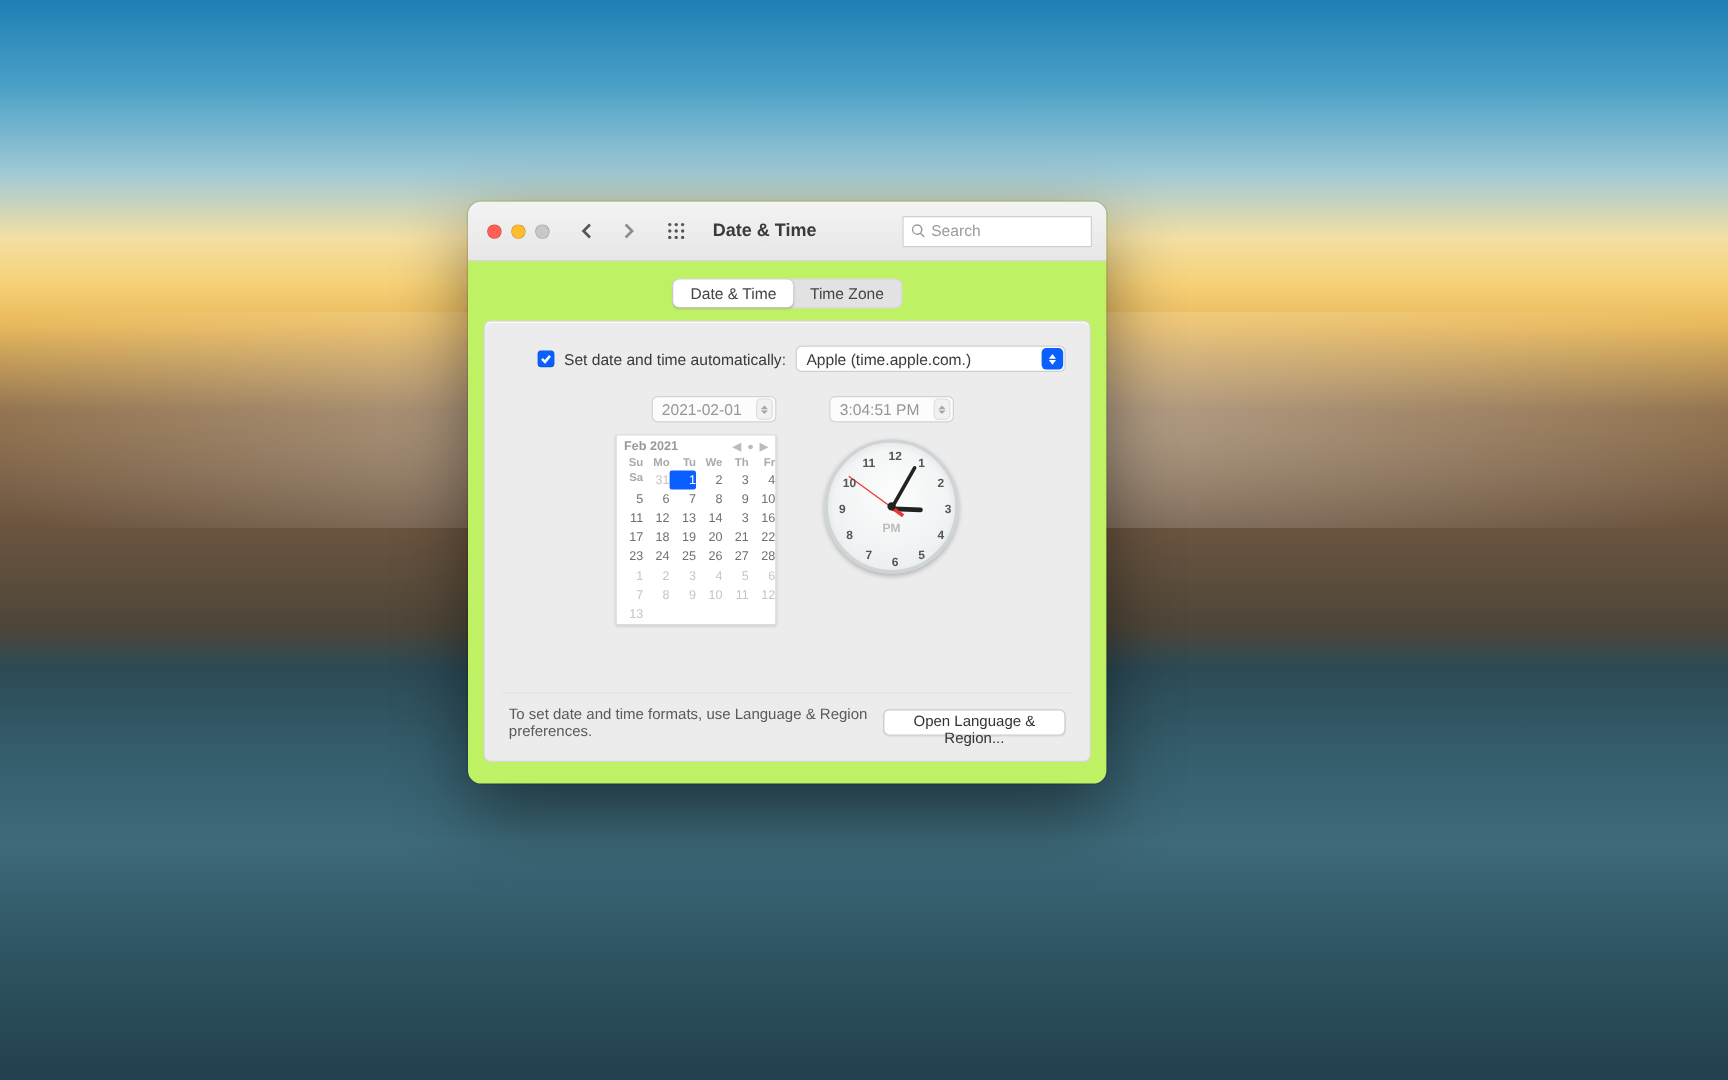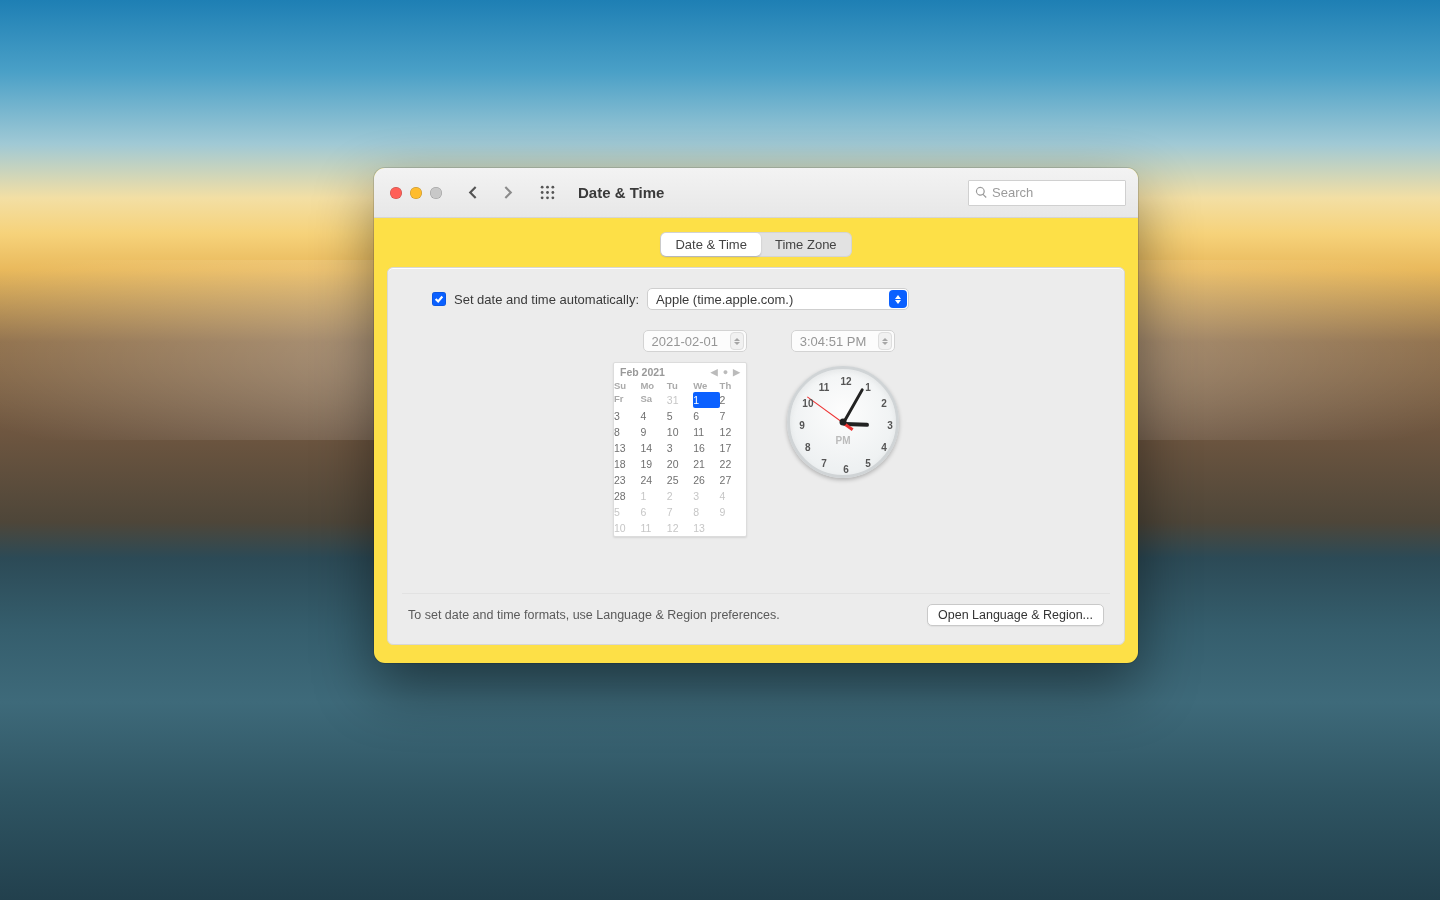--- a/index.html
+++ b/index.html
@@ -13,23 +13,23 @@
     position: relative;
   }
   .desktop-haze {
     position:absolute; left:0; right:0; top:260px; height:180px;
     background: radial-gradient(1200px 220px at 50% 50%, rgba(255,255,255,.45), rgba(255,255,255,0) 70%);
     pointer-events:none;
   }
 
   .window {
     position: absolute;
-    left: 374px; top: 168px;
-    width: 764px;
-    background: #fde047;
+    left: 390px; top: 168px;
+    width: 532px;
+    background: #bef264;
     border-radius: 11px;
     box-shadow: 0 24px 60px rgba(0,0,0,.45), 0 0 0 1px rgba(0,0,0,.12);
     overflow: hidden;
   }
 
   .titlebar {
     height: 50px;
     display: flex; align-items: center;
     padding: 0 12px 0 16px;
     background: linear-gradient(#f3f3f3,#e7e7e7);
@@ -109,21 +109,21 @@
   .left-col{display:flex;flex-direction:column;align-items:flex-end;gap:10px;}
   .right-col{display:flex;flex-direction:column;align-items:center;gap:14px;}
 
   .calendar{
     width:134px; background:#fff; border:1px solid #dcdcdc; border-radius:2px;
     box-shadow:0 1px 2px rgba(0,0,0,.1);
     font-size:10.5px; color:#444;
   }
   .cal-hdr{display:flex;align-items:center;justify-content:space-between;padding:3px 6px 1px;color:#999;font-weight:600;}
   .cal-hdr .nav{display:flex;gap:5px;align-items:center;color:#bbb;font-size:9px;}
-  .cal-grid{display:grid;grid-template-columns:repeat(5,1fr);text-align:left;}
+  .cal-grid{display:grid;grid-template-columns:repeat(6,1fr);text-align:right;}
   .cal-grid .dow{color:#aaa;font-weight:600;font-size:9.5px;padding:1px 0;}
   .cal-grid .d{padding:2px 0;font-size:10.5px;color:#707070;}
   .cal-grid .d.sel{background:#0a60ff;color:#fff;border-radius:2px;}
   .cal-grid .d.out{color:#c6c6c6;}
 
   .clock{
     width:112px;height:112px;border-radius:50%;
     background: radial-gradient(circle at 50% 40%, #fdfdfd, #eef1f2 70%);
     border:3px solid #d0d4d6; box-shadow:0 2px 4px rgba(0,0,0,.25), inset 0 2px 6px rgba(0,0,0,.06);
     position:relative;

